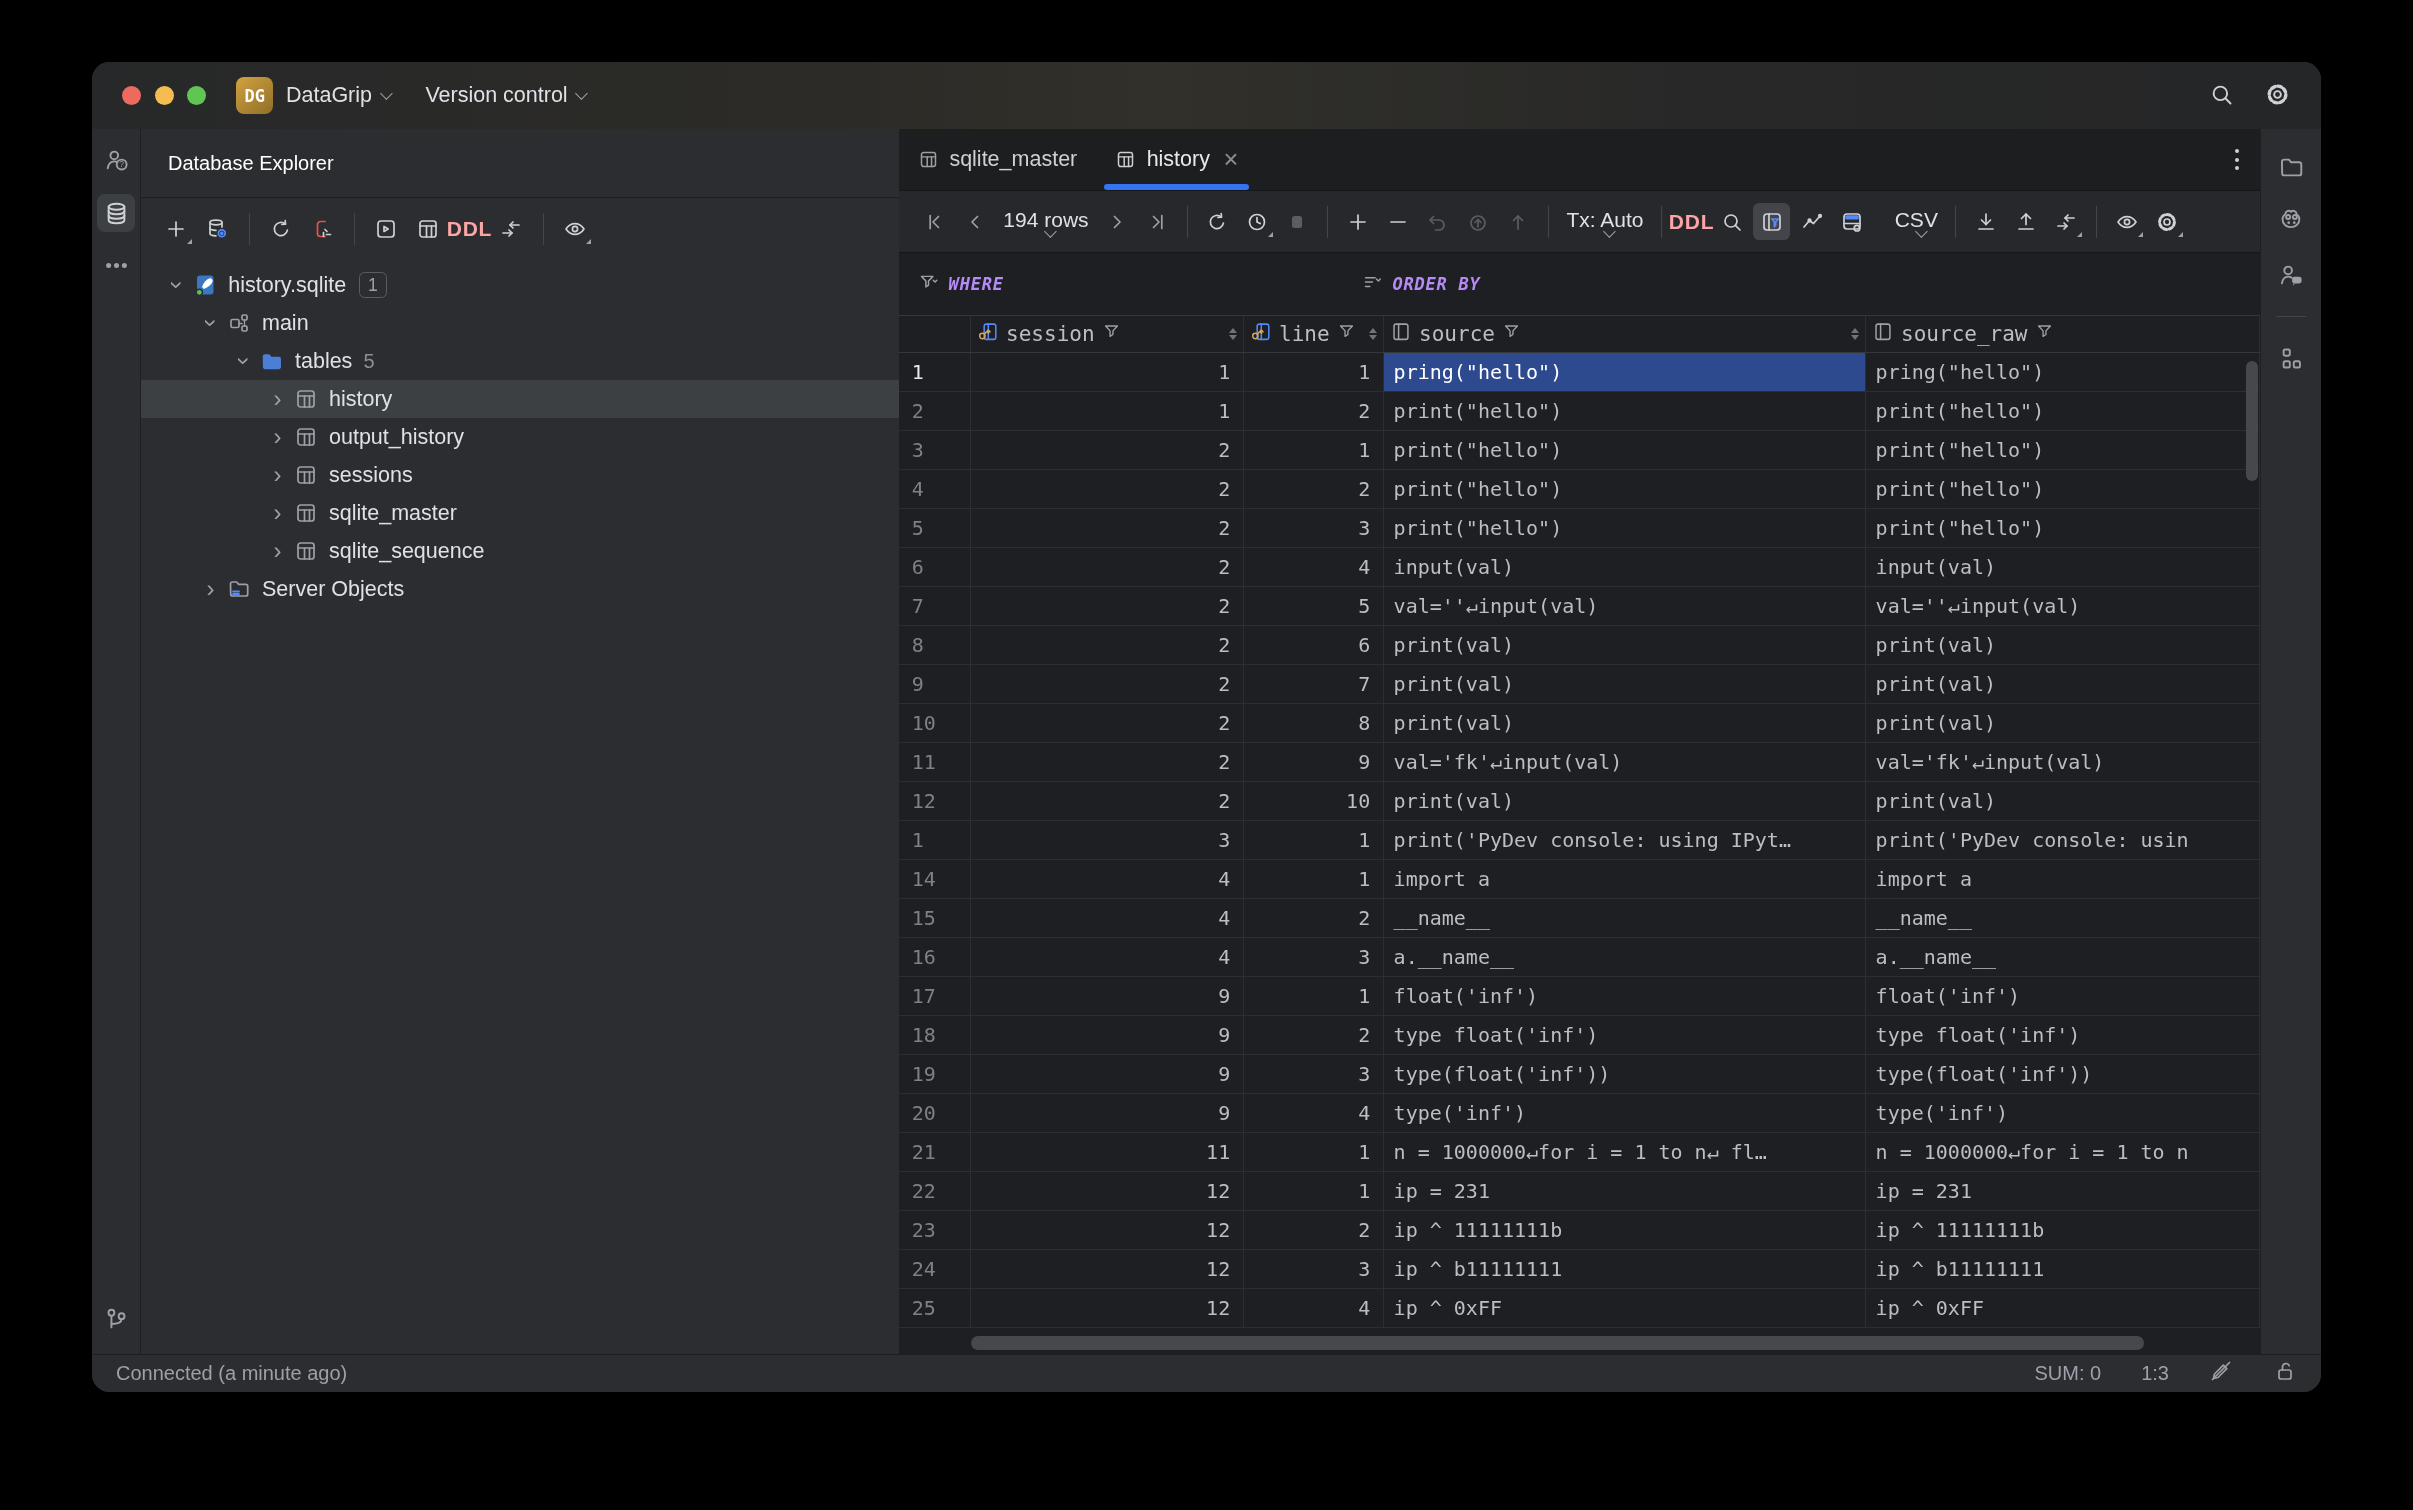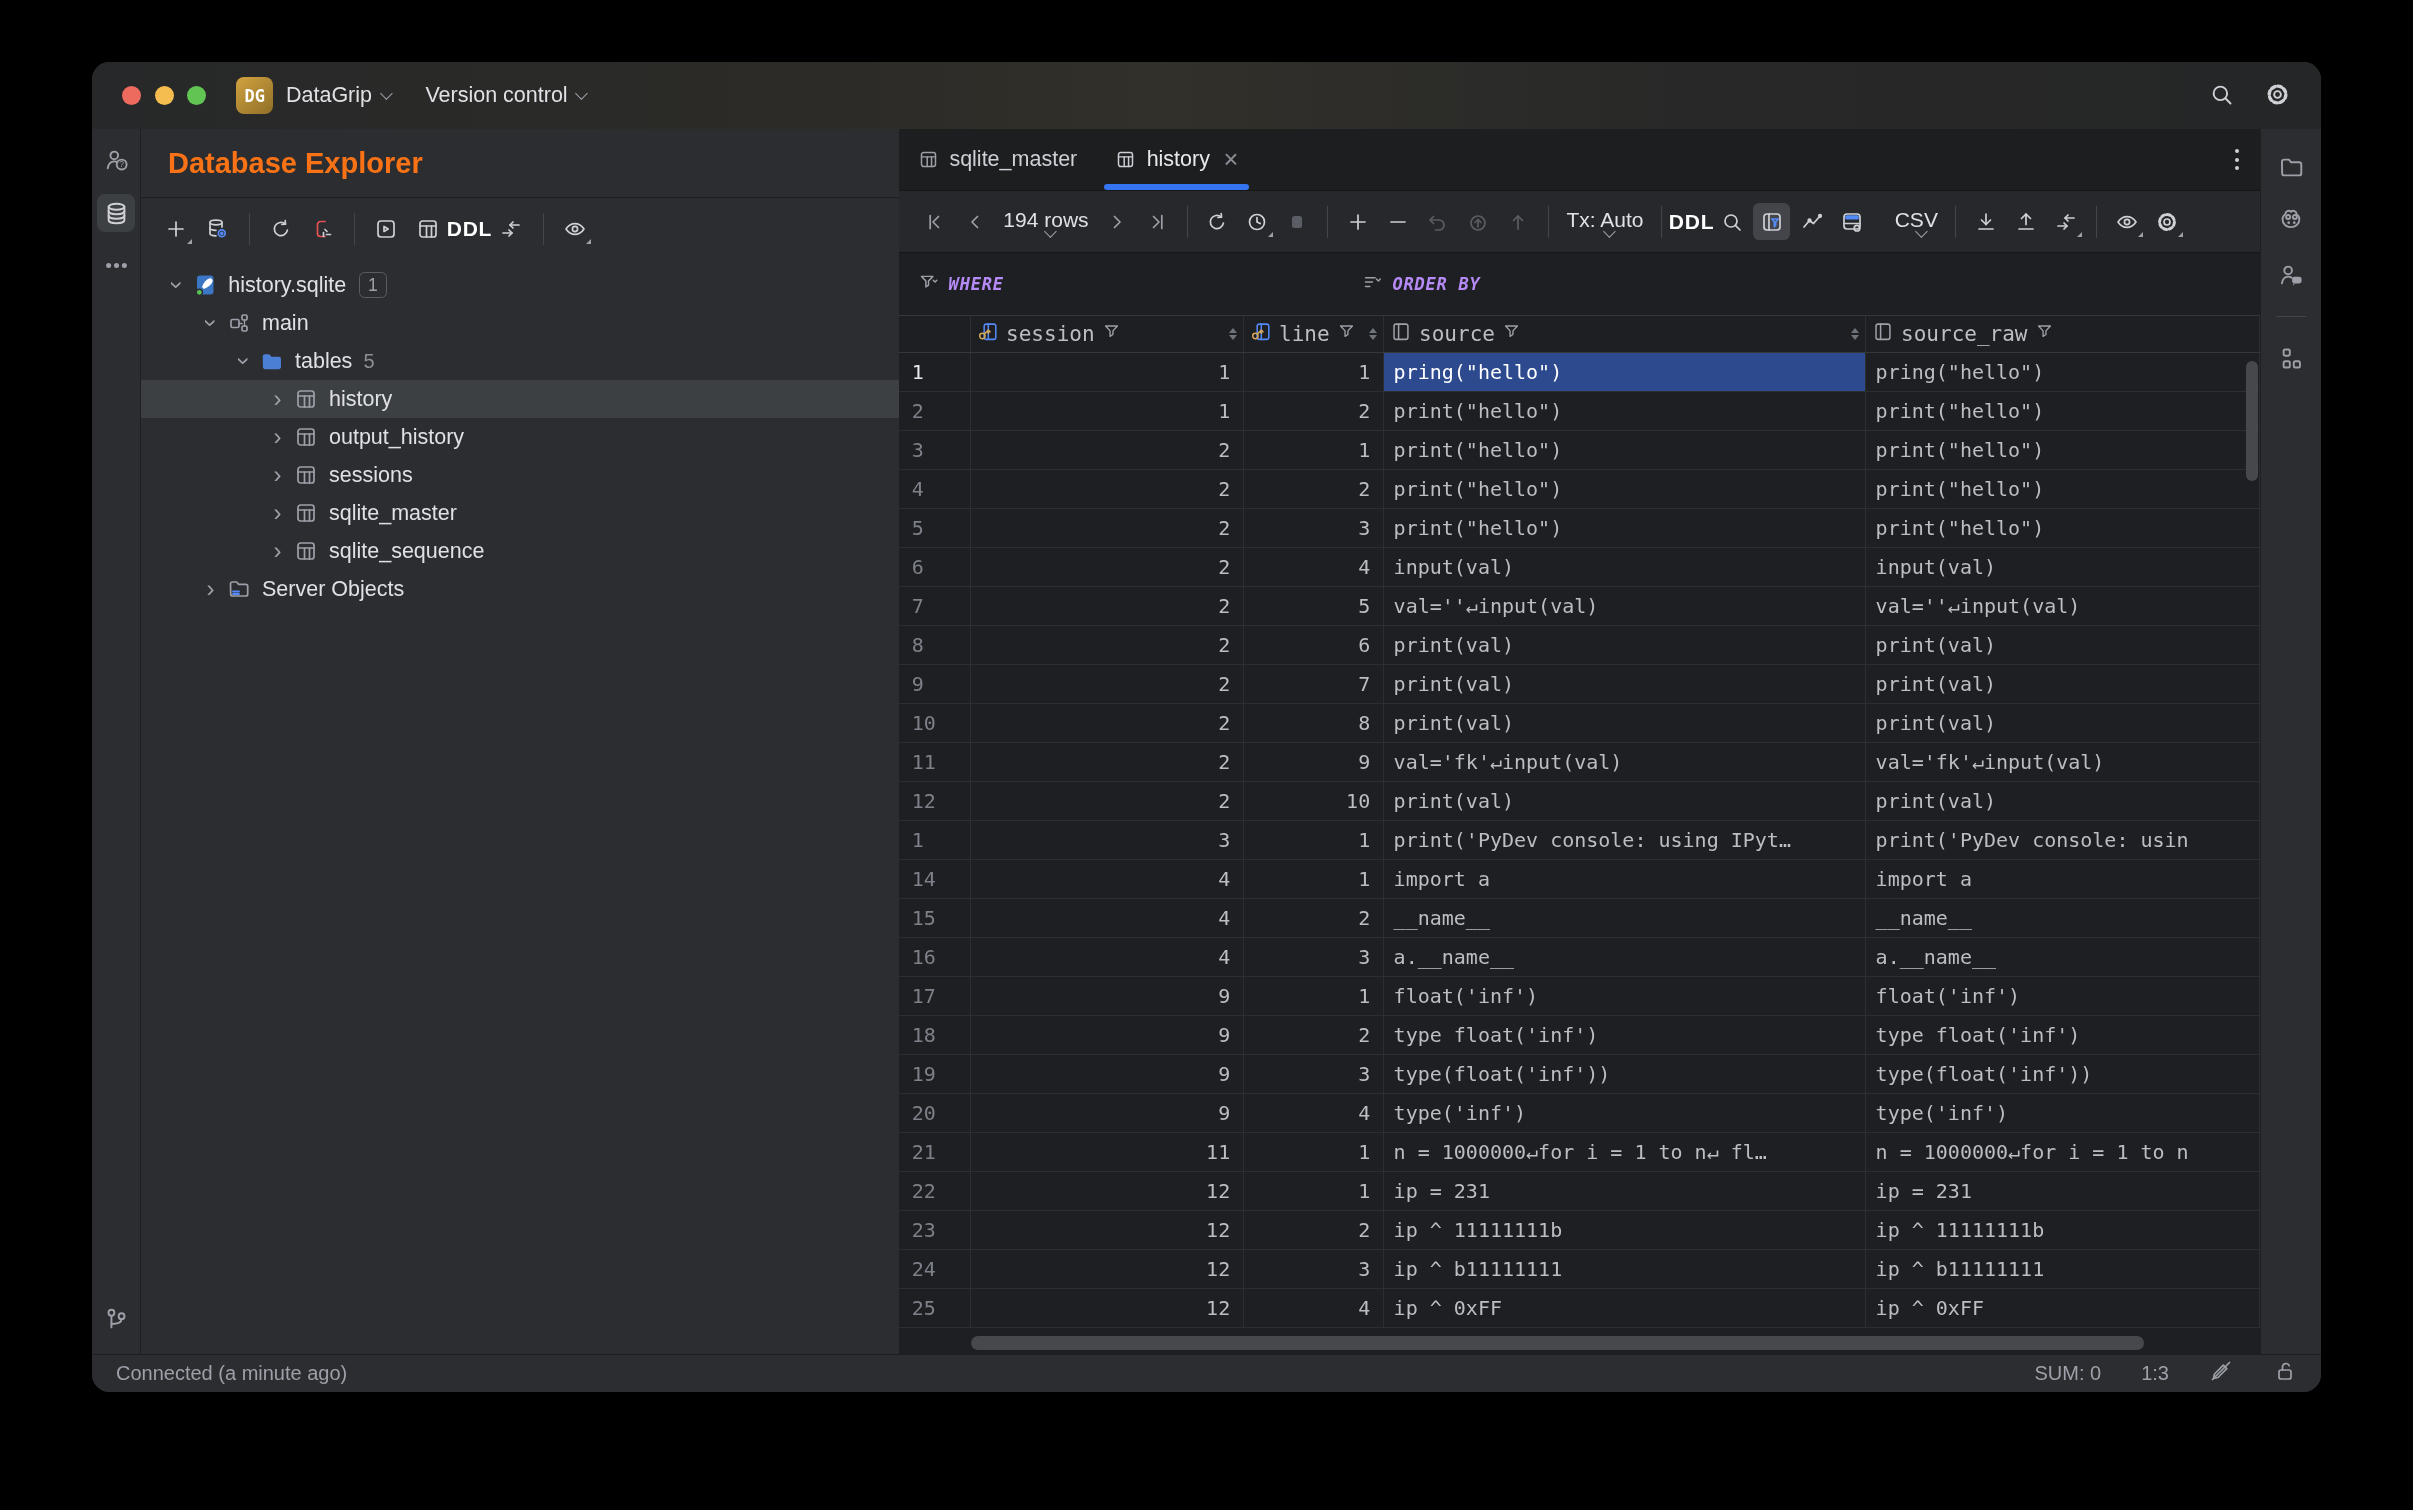--- a/index.html
+++ b/index.html
@@ -27,28 +27,28 @@
   .main { flex:1; display:flex; min-height:0; }
 
   .leftstrip { flex:0 0 49px; background:#2b2d30; border-right:0.8px solid #1e1f22;
                display:flex; flex-direction:column; align-items:center; padding:12.8px 0 16px; gap:14.4px; }
   .stripbtn { width:38px; height:38px; border-radius:8px; display:flex; align-items:center; justify-content:center; }
   .stripbtn.active { background:#3d4043; }
   .mt-auto { margin-top:auto; }
 
   .sidebar { flex:0 0 758px; display:flex; flex-direction:column; background:#2b2d30; min-height:0; }
   .sb-head { height:69px; flex:0 0 69px; display:flex; align-items:center; padding-left:27px;
-             color:#f97316; font-size:29px; font-weight:bold; border-bottom:0.8px solid #1e1f22; }
+             color:#ffffff; font-size:20px; font-weight:normal; border-bottom:0.8px solid #1e1f22; }
   .sb-tools { height:62px; flex:0 0 62px; display:flex; align-items:center; padding-left:16px; gap:4.8px; }
   .tdiv { width:0.8px; height:32px; background:#43454a; margin:0 8px; }
   .tbtn { width:37px; height:37px; border-radius:6.4px; display:flex; align-items:center; justify-content:center; position:relative; }
   .tbtn.active { background:#43454a; }
   .corner::after { content:""; position:absolute; right:2.4px; bottom:3.2px;
                    border-left:5.6px solid transparent; border-bottom:5.6px solid #9da0a8; }
-  .ddl { color:#ffffff; font-size:21px; font-weight:bold; letter-spacing:0.8px; padding:0 4.8px; }
+  .ddl { color:#fca5a5; font-size:21px; font-weight:bold; letter-spacing:0.8px; padding:0 4.8px; }
 
   .tree { flex:1; overflow:hidden; padding-top:6.4px; }
   .trow { height:38px; display:flex; align-items:center; color:#dfe1e5; font-size:21.5px; }
   .trow.sel { background:#3d4043; }
   .chev { width:27px; flex:0 0 27px; display:flex; justify-content:center; color:#9da0a8; font-size:24px; line-height:1; }
   .chev.open { transform:rotate(90deg); }
   .ticon { width:30px; flex:0 0 30px; display:flex; justify-content:center; margin-right:8px; }
   .tcount { color:#8c8e96; margin-left:11.2px; font-size:20px; }
   .tbadge { color:#9da0a8; border:1.2px solid #5a5d63; border-radius:5.6px; font-size:17.6px;
             padding:0.8px 8px; margin-left:12.8px; line-height:22.3px; }

